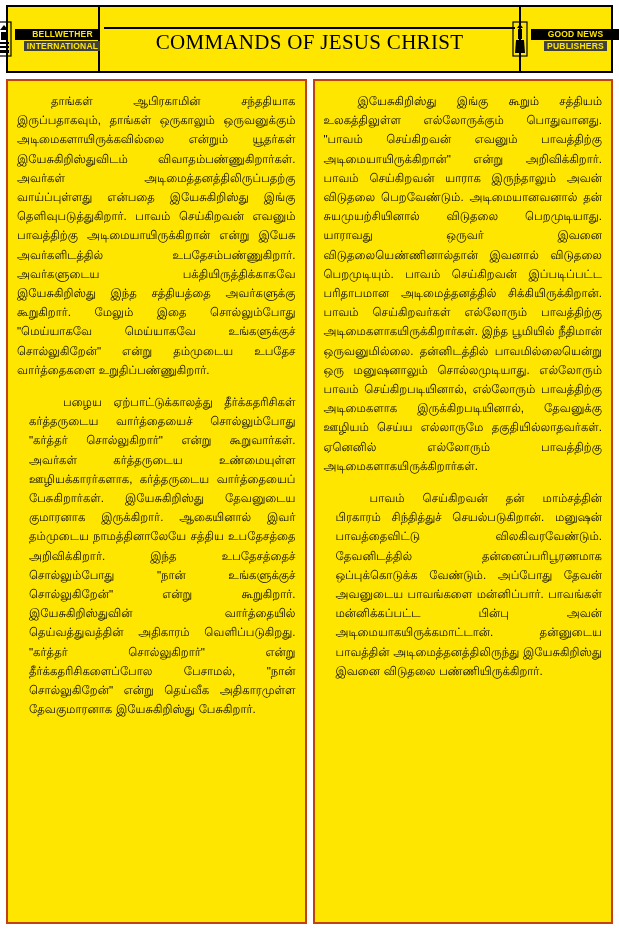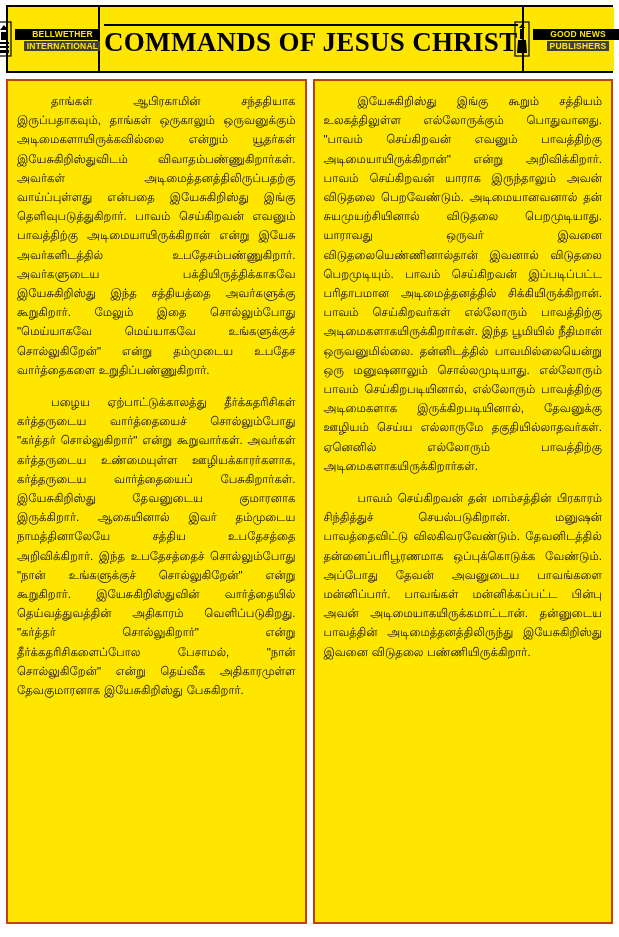--- a/index.html
+++ b/index.html
@@ -106,22 +106,22 @@
     white-space: nowrap;
   }
   .title-sep {
     width: 100%;
     height: 2px;
     background: #000;
     margin: 3px 0 2px 0;
   }
   .title-english {
     font-family: "Liberation Serif", serif;
-    font-weight: bold;
-    font-size: 27px;
+    font-weight: normal;
+    font-size: 21px;
     color: #000;
     letter-spacing: 0.3px;
     text-align: center;
     line-height: 1.1;
     white-space: nowrap;
   }
 
   
   .columns {
     display: flex;
@@ -143,20 +143,21 @@
     line-height: 19.2px;
     color: #000;
     text-align: justify;
     text-justify: inter-word;
     text-indent: 34px;
     margin: 0 0 13px 0;
     word-spacing: 0.5px;
   }
   .para:last-child {
     margin-bottom: 0;
+    margin-left: 12px;
   }
 </style>
 </head>
 <body>
 
 <div class="page">
 
   <div class="header">
 
     <div class="logo-box">

